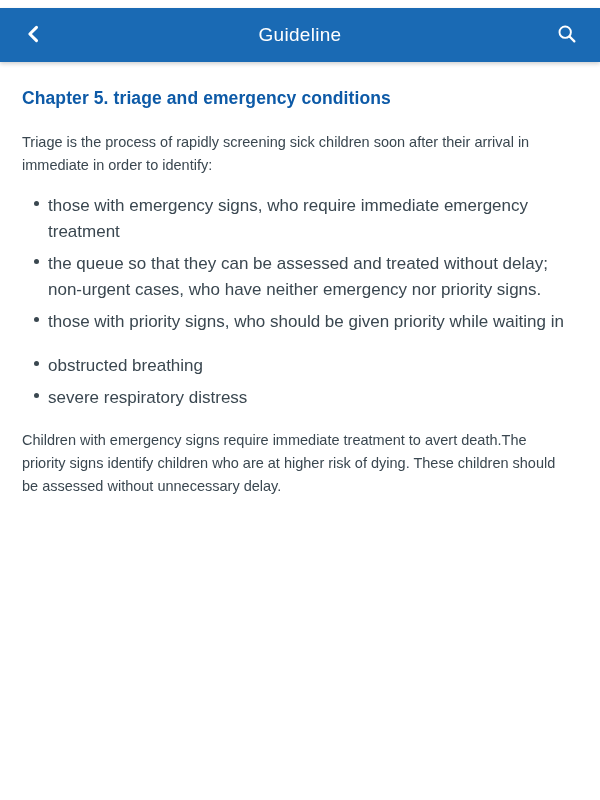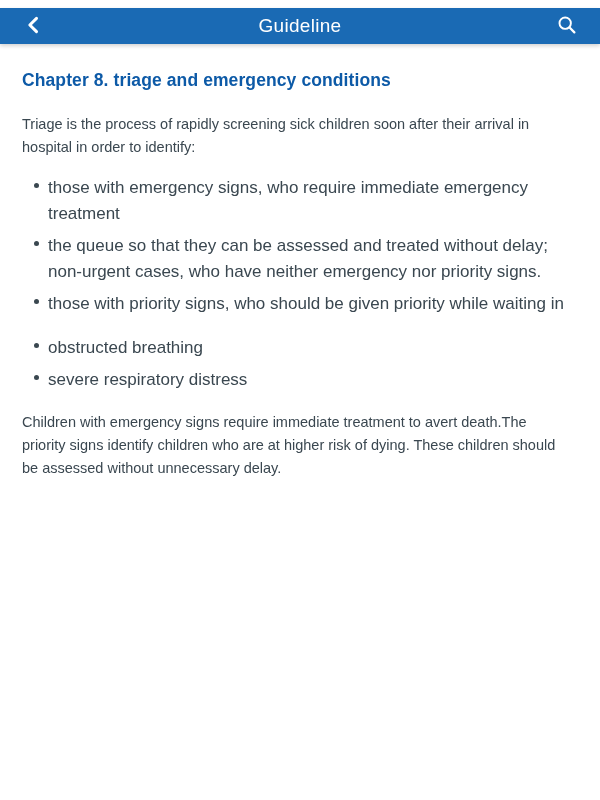--- a/index.html
+++ b/index.html
@@ -8,21 +8,21 @@
     font-family: "Liberation Sans", sans-serif;
     background: #ffffff;
     color: #3a4750;
     overflow: hidden;
   }
   .statusbar-gap {
     height: 8px;
     background: #ffffff;
   }
   .appbar {
-    height: 36px;
+    height: 54px;
     background: #1a6ab4;
     display: flex;
     align-items: center;
     justify-content: space-between;
     padding: 0 16px;
     box-shadow: 0 2px 4px rgba(0,0,0,0.18);
     position: relative;
   }
   .appbar-title {
     position: absolute;
@@ -115,23 +115,23 @@
       <svg width="21" height="21" viewBox="0 0 24 24" fill="none">
         <circle cx="10.5" cy="10.5" r="6.5" stroke="#ffffff" stroke-width="2.2"></circle>
         <line x1="15.5" y1="15.5" x2="21" y2="21" stroke="#ffffff" stroke-width="2.6" stroke-linecap="round"></line>
       </svg>
     </span>
   </button>
 </header>
 
 <main class="content">
 
-  <h1 class="chapter-title">Chapter 8. triage and emergency conditions</h1>
+  <h1 class="chapter-title">Chapter 5. triage and emergency conditions</h1>
 
-  <p class="para">Triage is the process of rapidly screening sick children soon after their arrival in hospital in order to identify:</p>
+  <p class="para">Triage is the process of rapidly screening sick children soon after their arrival in immediate in order to identify:</p>
 
   <ul class="bullets">
     <li>those with emergency signs, who require immediate emergency treatment</li>
     <li>the queue so that they can be assessed and treated without delay; non-urgent cases, who have neither emergency nor priority signs.</li>
     <li>those with priority signs, who should be given priority while waiting in</li>
   </ul>
 
 
   <ul class="bullets">
     <li>obstructed breathing</li>

